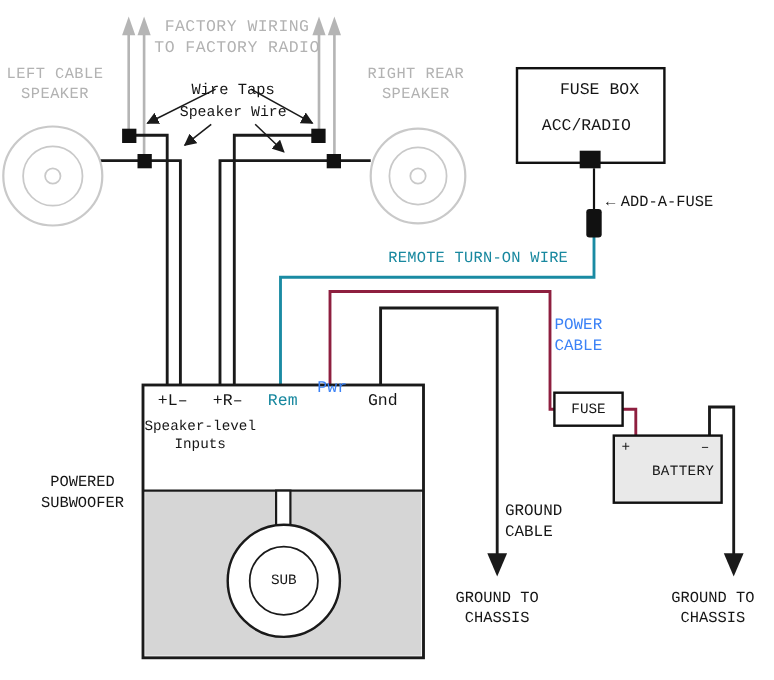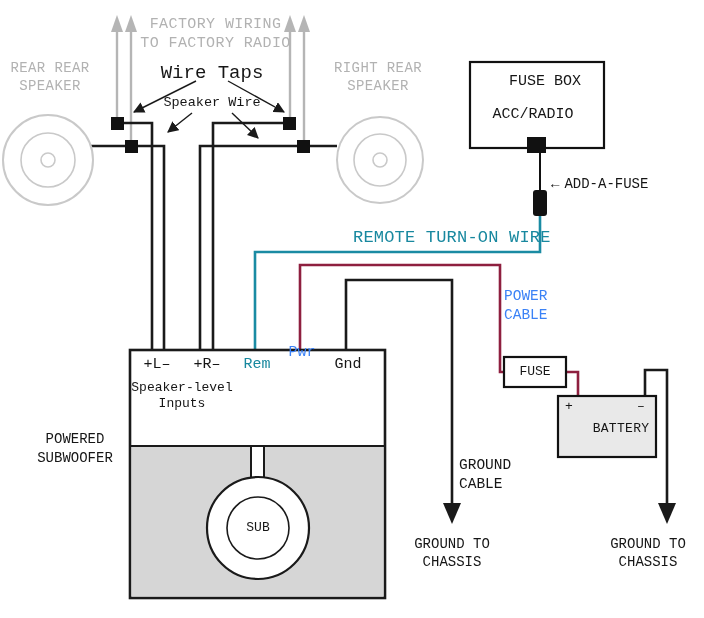--- a/index.html
+++ b/index.html
@@ -103,40 +103,40 @@
     </g>
 
     <rect x="504" y="357" width="62" height="30" fill="#ffffff" stroke="#111111" stroke-width="2.2"></rect>
 
     <rect x="558" y="396" width="98" height="61" fill="#e9e9e9" stroke="#111111" stroke-width="2.2"></rect>
   </svg>
 
   <div class="lbl center gray f15" style="left:138px;top:16px;width:155px;">FACTORY WIRING
 TO FACTORY RADIO</div>
 
-  <div class="lbl center gray f14" style="left:3px;top:60px;width:94px;">REAR REAR
+  <div class="lbl center gray f14" style="left:3px;top:60px;width:94px;">LEFT CABLE
 SPEAKER</div>
 
   <div class="lbl center gray f14" style="left:331px;top:60px;width:94px;">RIGHT REAR
 SPEAKER</div>
 
-  <div class="lbl center black" style="left:160px;top:62px;width:104px;font-size:19px;">Wire Taps</div>
+  <div class="lbl center black" style="left:160px;top:74px;width:104px;font-size:14px;">Wire Taps</div>
 
   <div class="lbl center black" style="left:160px;top:95px;width:104px;font-size:13.5px;">Speaker Wire</div>
 
   <div class="lbl center black f15" style="left:472px;top:73px;width:122px;padding-left:12px;">FUSE BOX</div>
 
   <div class="lbl center black f15" style="left:472px;top:106px;width:122px;">ACC/RADIO</div>
 
   <div class="lbl addafuse" style="left:551px;top:176px;">
     <span>←</span>
     <span>ADD-A-FUSE</span>
   </div>
 
-  <div class="lbl teal" style="left:353px;top:227px;font-size:17px;letter-spacing:0.2px;">REMOTE TURN-ON WIRE</div>
+  <div class="lbl teal" style="left:353px;top:227px;font-size:14px;letter-spacing:0.2px;">REMOTE TURN-ON WIRE</div>
 
   <div class="lbl red" style="left:504px;top:287px;font-size:14.5px;line-height:19px;">POWER
 CABLE</div>
 
   <div class="lbl center black f15" style="left:134px;top:356px;width:46px;">+L–</div>
   <div class="lbl center black f15" style="left:184px;top:356px;width:46px;">+R–</div>
   <div class="lbl center teal f15" style="left:237px;top:356px;width:40px;">Rem</div>
   <div class="lbl center red f15" style="left:282px;top:344px;width:40px;">Pwr</div>
   <div class="lbl center black f15" style="left:328px;top:356px;width:40px;">Gnd</div>
 

